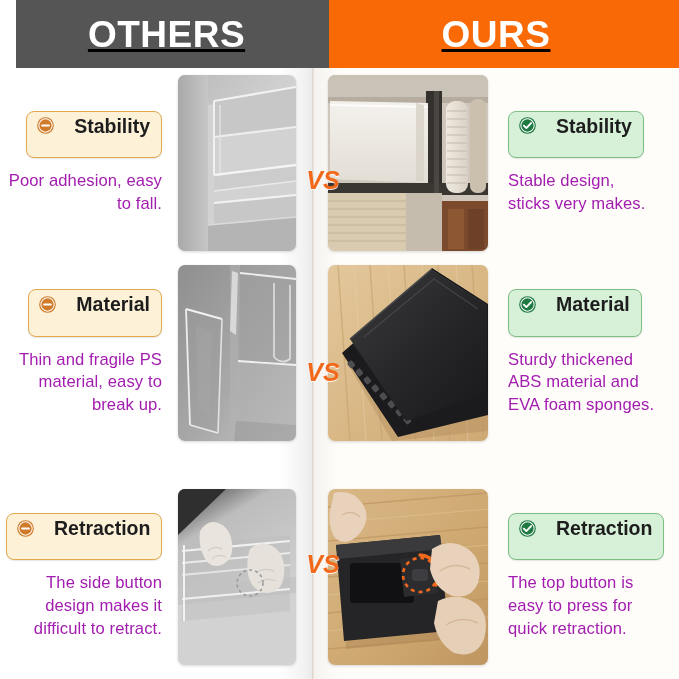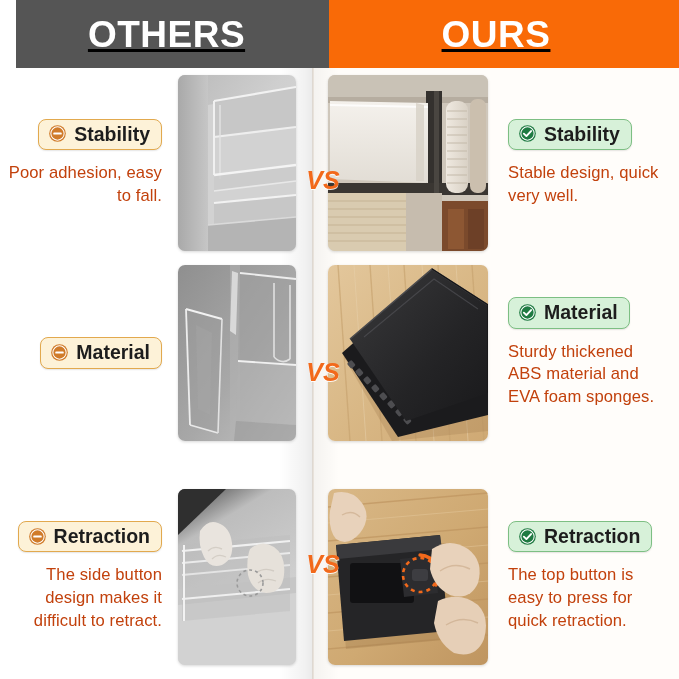--- a/index.html
+++ b/index.html
@@ -126,22 +126,22 @@
   .side.right .copy { text-align: left;  padding-left: 20px; }
 
   .side.right { justify-content: flex-start; }
   .side.right .photo-wrap { order: 0; }
   .side.right .copy { order: 1; }
 
   
   .badge {
     display: inline-flex;
     align-items: center;
-    gap: 7px;
-    padding: 4px 11px 5px 9px;
+    gap: 19px;
+    padding: 4px 11px 21px 9px;
     border-radius: 8px;
     font-size: 19.5px;
     font-weight: bold;
     line-height: 1.05;
     white-space: nowrap;
     box-sizing: border-box;
   }
   .badge.neg {
     background: #fdf2d8;
     border: 1.6px solid #e2a94e;
@@ -154,21 +154,21 @@
     color: #1d1d1d;
     box-shadow: 0 1px 1.5px rgba(0,0,0,0.10);
   }
   .badge-icon { flex: 0 0 auto; display: block; width: 19px; height: 19px; }
   .badge-label { display: block; }
 
   .desc {
     margin-top: 12px;
     font-size: 16.6px;
     line-height: 1.36;
-    color: #c2410c;
+    color: #a21caf;
     letter-spacing: 0.1px;
   }
 
   
   .photo-wrap {
     position: relative;
     flex: 0 0 auto;
   }
   .side.left .photo-wrap {
     width: 118px;
@@ -339,37 +339,38 @@
 
       <div class="copy">
         <span class="badge pos">
           <svg class="badge-icon" viewBox="0 0 24 24">
             <circle cx="12" cy="12" r="10.5" fill="#1f7a42"></circle>
             <circle cx="12" cy="12" r="8.4" fill="none" stroke="#ffffff" stroke-width="1.3"></circle>
             <path d="M7.4 12.2 L10.6 15.3 L16.5 8.9" fill="none" stroke="#ffffff" stroke-width="2.4" stroke-linecap="round" stroke-linejoin="round"></path>
           </svg>
           <span class="badge-label">Stability</span>
         </span>
-        <div class="desc">Stable design, quick very well.</div>
+        <div class="desc">Stable design, sticks very makes.</div>
       </div>
     </div>
   </div>
 
   <div class="row row-2">
 
     <div class="side left">
       <div class="copy">
         <span class="badge neg">
           <svg class="badge-icon" viewBox="0 0 24 24">
             <circle cx="12" cy="12" r="10.5" fill="#d07b2a"></circle>
             <circle cx="12" cy="12" r="8.4" fill="none" stroke="#ffffff" stroke-width="1.3"></circle>
             <rect x="6.6" y="10.8" width="10.8" height="2.5" rx="1.1" fill="#ffffff"></rect>
           </svg>
           <span class="badge-label">Material</span>
         </span>
+        <div class="desc">Thin and fragile PS material, easy to break up.</div>
       </div>
 
       <div class="photo-wrap">
         <div class="photo">
           <svg viewBox="0 0 118 176" preserveAspectRatio="none">
             <defs>
               <linearGradient id="g3bg" x1="0" y1="0" x2="1" y2="1">
                 <stop offset="0%" stop-color="#8f8f8f"></stop>
                 <stop offset="55%" stop-color="#a8a8a8"></stop>
                 <stop offset="100%" stop-color="#c4c4c4"></stop>

